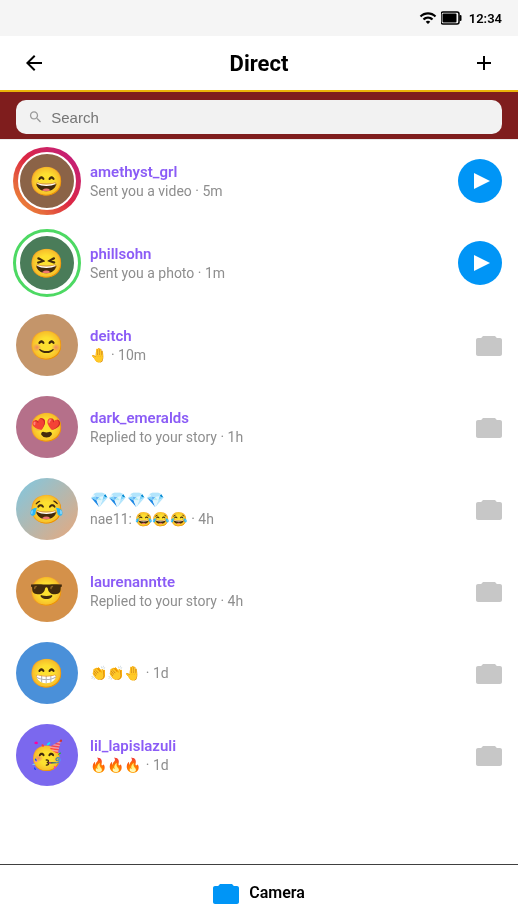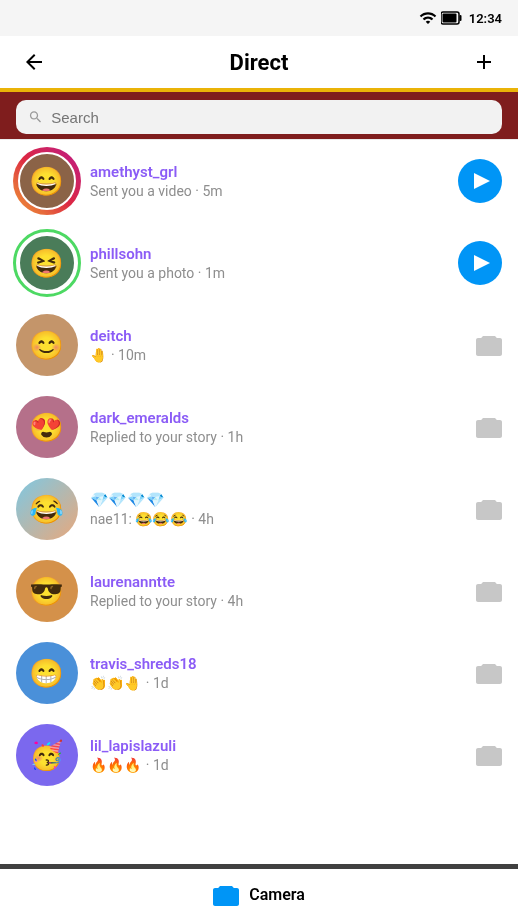--- a/index.html
+++ b/index.html
@@ -34,21 +34,21 @@
     }
 
     
     .top-nav {
       height: 56px;
       background: #fff;
       display: flex;
       align-items: center;
       justify-content: space-between;
       padding: 0 16px;
-      border-bottom: 4px solid #eab308;
+      border-bottom: 2px solid #eab308;
     }
     .top-nav-title {
       font-size: 22px;
       font-weight: 700;
       color: #000;
     }
     .nav-icon-btn {
       font-size: 22px;
       color: #000;
       background: none;
@@ -207,21 +207,21 @@
     }
 
     
     .bottom-bar {
       position: absolute;
       bottom: 0;
       left: 0;
       right: 0;
       height: 56px;
       background: #fff;
-      border-top: 5px solid #404040;
+      border-top: 1px solid #404040;
       display: flex;
       align-items: center;
       justify-content: center;
       gap: 10px;
       cursor: pointer;
     }
     .bottom-camera-icon {
       color: #0095f6;
       font-size: 22px;
       display: flex;
@@ -398,21 +398,20 @@
       </div>
   </div>
     <div class="message-item">
 
       <div class="avatar-wrap">
         <div class="avatar-plain bg-blue">
           <div class="face-shape">😁</div>
         </div>
       </div>
     <div class="message-content">
-      <div class="message-username">travis_shreds18</div>
       <div class="message-preview">👏👏🤚 · 1d</div>
     </div>
 
       <div class="message-action">
         <div class="camera-icon">
           <svg width="26" height="22" viewBox="0 0 26 22">
             <path d="M13 7.5C10.51 7.5 8.5 9.51 8.5 12s2.01 4.5 4.5 4.5 4.5-2.01 4.5-4.5S15.49 7.5 13 7.5zM24 4h-3.17L19 2H7L5.17 4H2C.9 4 0 4.9 0 6v14c0 1.1.9 2 2 2h22c1.1 0 2-.9 2-2V6c0-1.1-.9-2-2-2z" fill="#c7c7c7"></path>
           </svg>
         </div>
       </div>

